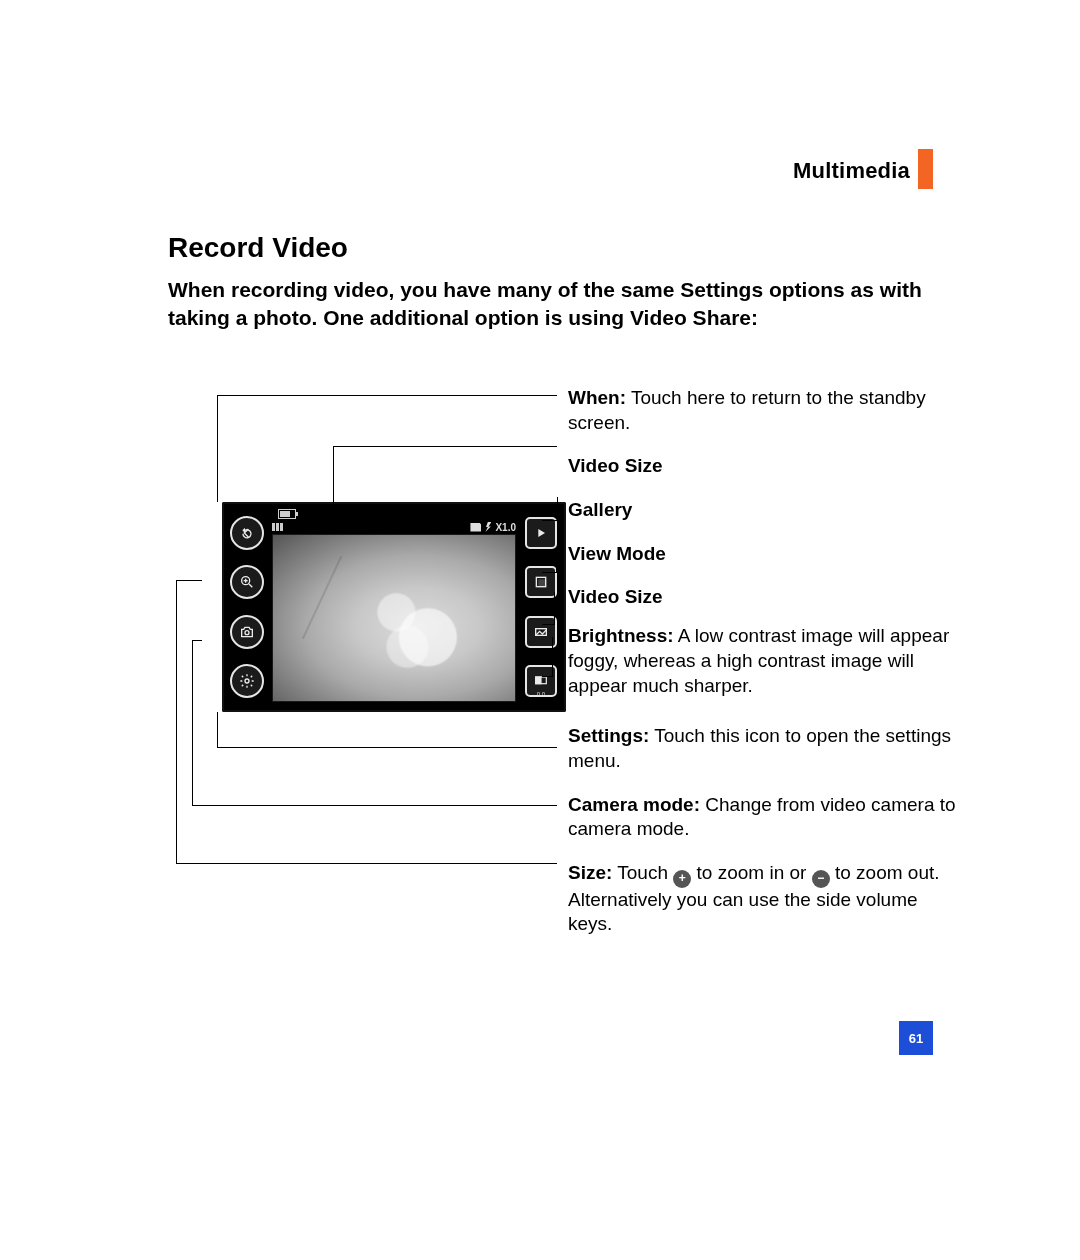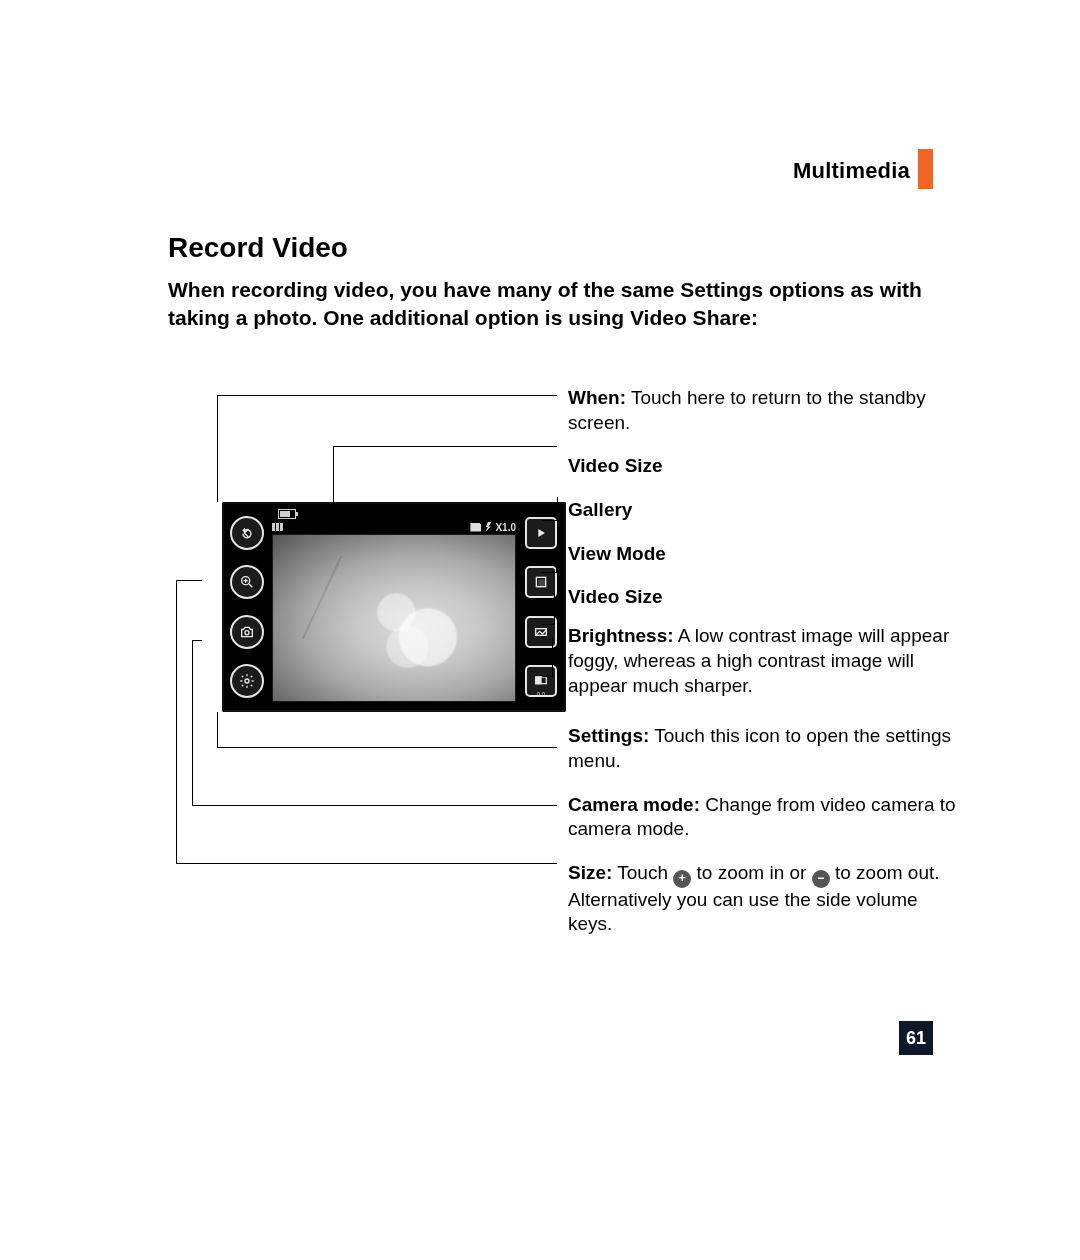--- a/index.html
+++ b/index.html
@@ -186,23 +186,23 @@
   .callouts-right b { font-weight: 700; }
   .inline-icon {
     display:inline-flex; width:18px;height:18px;border-radius:50%;
     background:#555; color:#fff; align-items:center; justify-content:center;
     font-size:12px; font-weight:700; vertical-align:-3px;
   }
 
   
   .pagenum {
     position:absolute; right:147px; bottom:205px;
-    width: 34px; height: 34px; background: #0f172a; color:#fff;
+    width: 34px; height: 34px; background: #1d4ed8; color:#fff;
     display:flex; align-items:center; justify-content:center;
-    font-weight:700; font-size:18px;
+    font-weight:700; font-size:13px;
   }
 </style>
 </head>
 <body>
 
 <div class="page">
 
   <div class="section-label">Multimedia</div>
   <div class="header-bar"></div>
 

